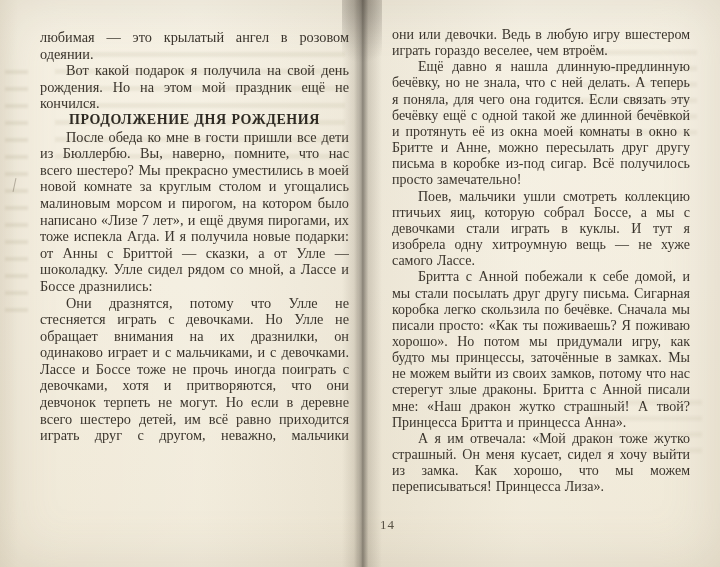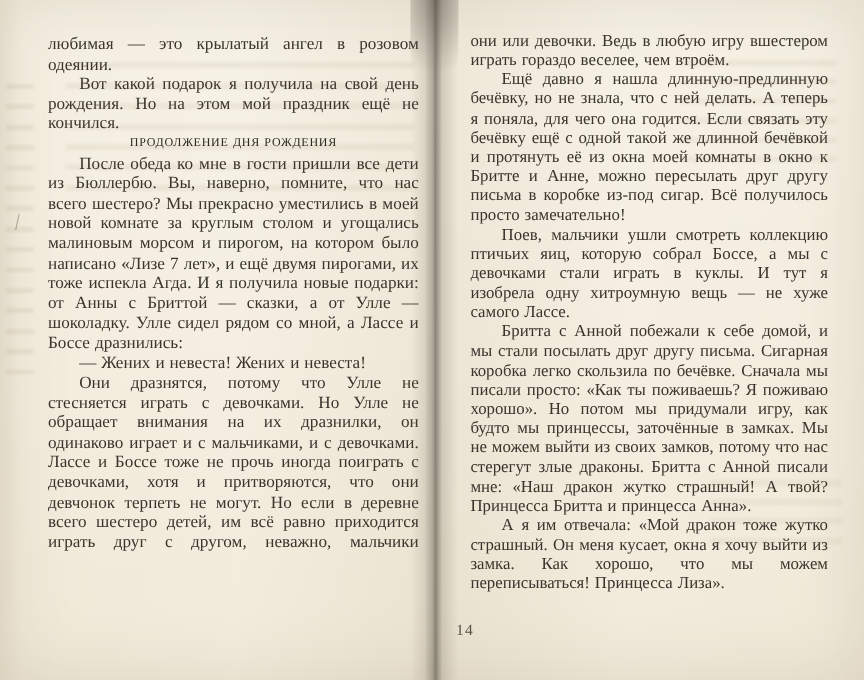--- a/index.html
+++ b/index.html
@@ -71,22 +71,22 @@
   .text-block p {
     margin: 0;
     word-spacing: 0.6px;
   }
   .text-block p.indent { text-indent: 26px; }
   .fill-last { text-align-last: justify; }
   .chapter-heading {
     margin: 16px 0 14px 0;
     text-align: center;
     text-align-last: center;
-    font-weight: normal;
-    font-size: 10px;
+    font-weight: bold;
+    font-size: 14px;
     letter-spacing: 0.6px;
     word-spacing: 4px;
     color: #2d2922;
     text-indent: 0;
   }
   .folio {
     position: absolute;
     top: 517px;
     width: 100%;
     text-align: right;
@@ -137,36 +137,35 @@
   <div class="page page-left">
     <div class="ghost ghost-margin-left"></div>
     <div class="ghost ghost-heading-area"></div>
     <div class="scratch"></div>
 
     <div class="text-block">
       <p>любимая — это крылатый ангел в розовом одеянии.</p>
       <p class="indent">Вот какой подарок я получила на свой день рождения. Но на этом мой праздник ещё не кончился.</p>
       <p class="chapter-heading">ПРОДОЛЖЕНИЕ ДНЯ РОЖДЕНИЯ</p>
       <p class="indent">После обеда ко мне в гости пришли все дети из Бюллербю. Вы, наверно, помните, что нас всего шестеро? Мы прекрасно уместились в моей новой комнате за круглым столом и угощались малиновым морсом и пирогом, на котором было написано «Лизе 7 лет», и ещё двумя пирогами, их тоже испекла Агда. И я получила новые подарки: от Анны с Бриттой — сказки, а от Улле — шоколадку. Улле сидел рядом со мной, а Лассе и Боссе дразнились:</p>
-      <p class="indent">— Жених и невеста! Жених и невеста!</p>
       <p class="indent fill-last">Они дразнятся, потому что Улле не стесняется играть с девочками. Но Улле не обращает внимания на их дразнилки, он одинаково играет и с мальчиками, и с девочками. Лассе и Боссе тоже не прочь иногда поиграть с девочками, хотя и притворяются, что они девчонок терпеть не могут. Но если в деревне всего шестеро детей, им всё равно приходится играть друг с другом, неважно, мальчики</p>
     </div>
 
     <div class="folio">14</div>
   </div>
 
   <div class="page page-right">
     <div class="ghost ghost-right-top"></div>
     <div class="ghost ghost-right-mid"></div>
 
     <div class="text-block">
       <p>они или девочки. Ведь в любую игру вшестером играть гораздо веселее, чем втроём.</p>
       <p class="indent">Ещё давно я нашла длинную-предлинную бечёвку, но не знала, что с ней делать. А теперь я поняла, для чего она годится. Если связать эту бечёвку ещё с одной такой же длинной бечёвкой и протянуть её из окна моей комнаты в окно к Бритте и Анне, можно пересылать друг другу письма в коробке из-под сигар. Всё получилось просто замечательно!</p>
       <p class="indent">Поев, мальчики ушли смотреть коллекцию птичьих яиц, которую собрал Боссе, а мы с девочками стали играть в куклы. И тут я изобрела одну хитроумную вещь — не хуже самого Лассе.</p>
       <p class="indent">Бритта с Анной побежали к себе домой, и мы стали посылать друг другу письма. Сигарная коробка легко скользила по бечёвке. Сначала мы писали просто: «Как ты поживаешь? Я поживаю хорошо». Но потом мы придумали игру, как будто мы принцессы, заточённые в замках. Мы не можем выйти из своих замков, потому что нас стерегут злые драконы. Бритта с Анной писали мне: «Наш дракон жутко страшный! А твой? Принцесса Бритта и принцесса Анна».</p>
-      <p class="indent">А я им отвечала: «Мой дракон тоже жутко страшный. Он меня кусает, окна я хочу выйти из замка. Как хорошо, что мы можем переписываться! Принцесса Лиза».</p>
+      <p class="indent">А я им отвечала: «Мой дракон тоже жутко страшный. Он меня кусает, сидел я хочу выйти из замка. Как хорошо, что мы можем переписываться! Принцесса Лиза».</p>
     </div>
 
   </div>
 
   <div class="gutter"></div>
 
 </div>
 
 </body></html>

